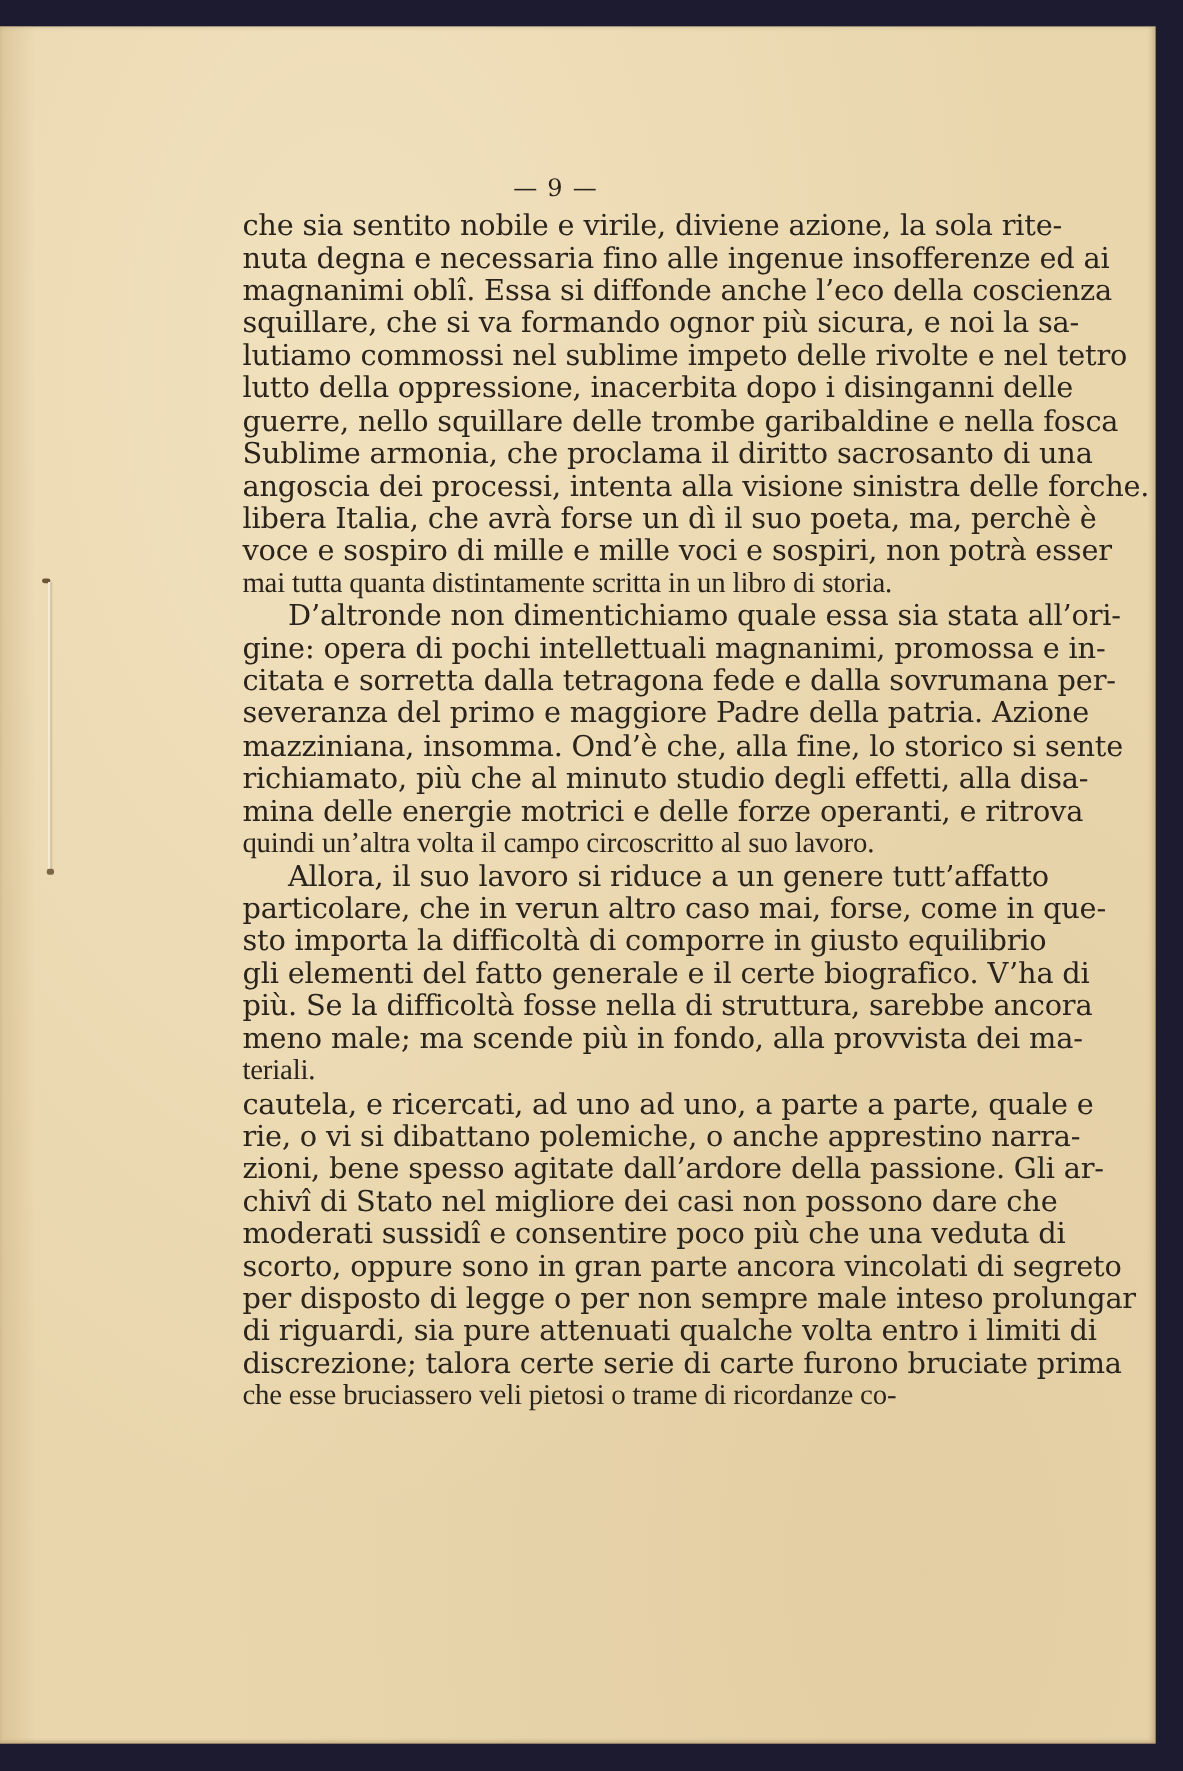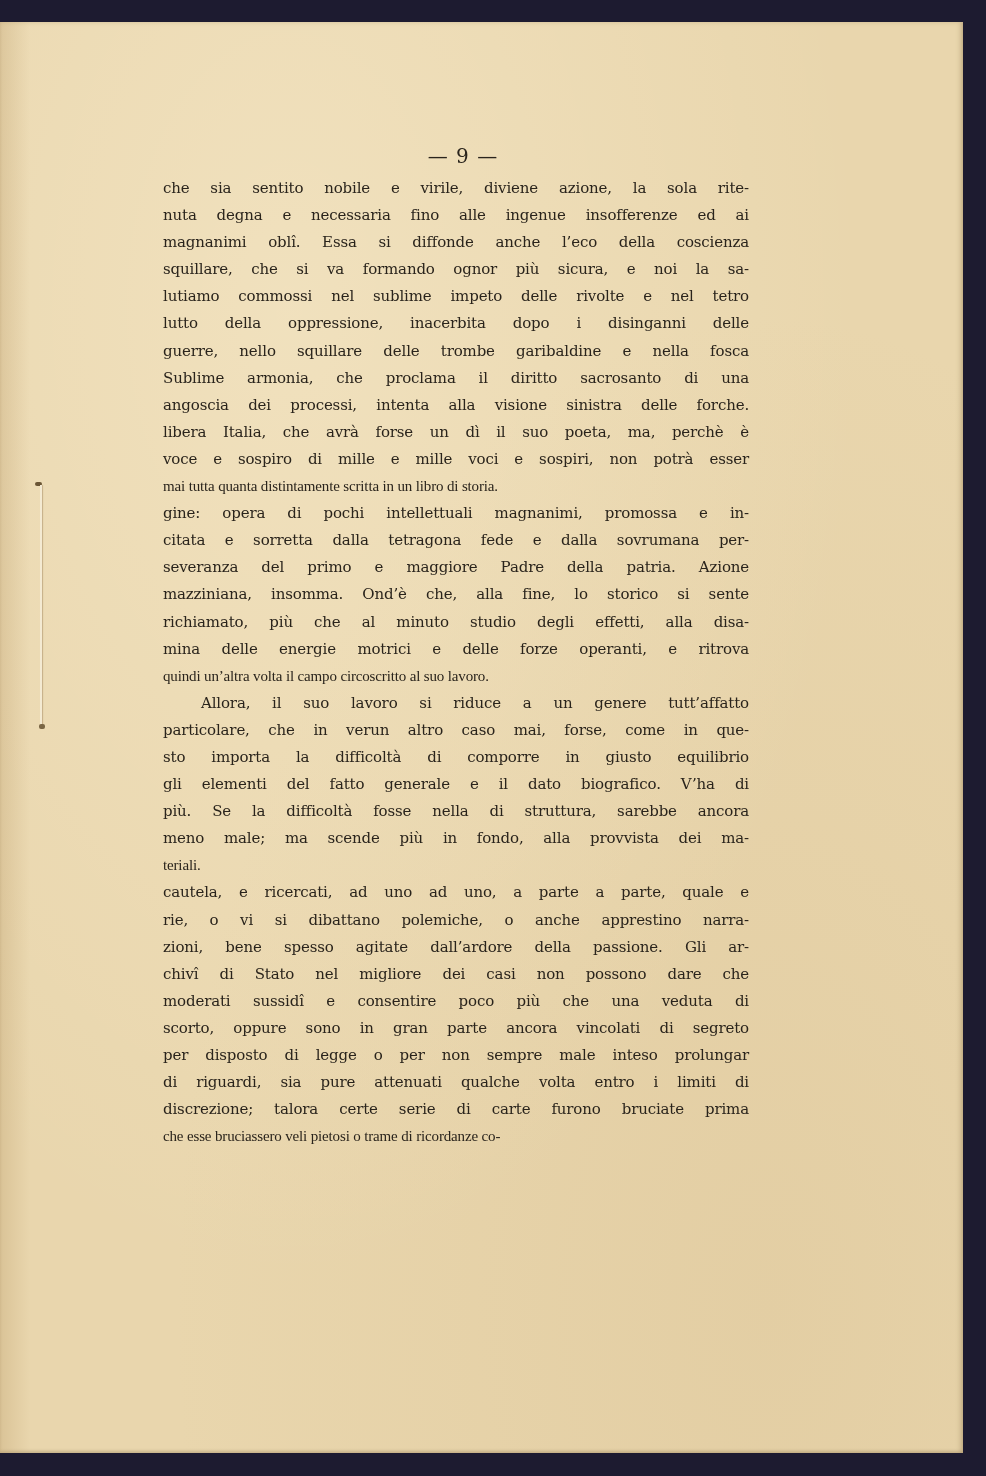--- a/index.html
+++ b/index.html
@@ -70,27 +70,28 @@
     }
     .page-number {
       text-align: center;
       font-size: 20px;
       line-height: 32px;
       letter-spacing: 1px;
       margin-bottom: 3px;
       margin-left: 14px;
     }
     .line {
-      font-size: 15px;
+      font-size: 24px;
       line-height: 27.1px;
       height: 27.1px;
       white-space: nowrap;
       text-align: justify;
       text-align-last: justify;
       letter-spacing: -0.15px;
+      margin-left: 39px;
     }
     .line.last {
       text-align-last: left;
       font-family: Liberation Serif, serif;
     }
     .line.indent {
       padding-left: 38px;
     }
   </style>
 </head>
@@ -113,33 +114,34 @@
         <div class="line">lutiamo commossi nel sublime impeto delle rivolte e nel tetro</div>
         <div class="line">lutto della oppressione, inacerbita dopo i disinganni delle</div>
         <div class="line">guerre, nello squillare delle trombe garibaldine e nella fosca</div>
         <div class="line">Sublime armonia, che proclama il diritto sacrosanto di una</div>
         <div class="line">angoscia dei processi, intenta alla visione sinistra delle forche.</div>
         <div class="line">libera Italia, che avrà forse un dì il suo poeta, ma, perchè è</div>
         <div class="line">voce e sospiro di mille e mille voci e sospiri, non potrà esser</div>
         <div class="line last">mai tutta quanta distintamente scritta in un libro di storia.</div>
       </div>
       <div>
+        <div class="line indent">D’altronde non dimentichiamo quale essa sia stata all’ori-</div>
         <div class="line">gine: opera di pochi intellettuali magnanimi, promossa e in-</div>
         <div class="line">citata e sorretta dalla tetragona fede e dalla sovrumana per-</div>
         <div class="line">severanza del primo e maggiore Padre della patria. Azione</div>
         <div class="line">mazziniana, insomma. Ond’è che, alla fine, lo storico si sente</div>
         <div class="line">richiamato, più che al minuto studio degli effetti, alla disa-</div>
         <div class="line">mina delle energie motrici e delle forze operanti, e ritrova</div>
         <div class="line last">quindi un’altra volta il campo circoscritto al suo lavoro.</div>
       </div>
       <div>
         <div class="line indent">Allora, il suo lavoro si riduce a un genere tutt’affatto</div>
         <div class="line">particolare, che in verun altro caso mai, forse, come in que-</div>
         <div class="line">sto importa la difficoltà di comporre in giusto equilibrio</div>
-        <div class="line">gli elementi del fatto generale e il dato biografico. V’ha di</div>
+        <div class="line">gli elementi del fatto generale e il certe biografico. V’ha di</div>
         <div class="line">più. Se la difficoltà fosse nella di struttura, sarebbe ancora</div>
         <div class="line">meno male; ma scende più in fondo, alla provvista dei ma-</div>
         <div class="line last">teriali.</div>
       </div>
       <div>
         <div class="line">cautela, e ricercati, ad uno ad uno, a parte a parte, quale e</div>
         <div class="line">rie, o vi si dibattano polemiche, o anche apprestino narra-</div>
         <div class="line">zioni, bene spesso agitate dall’ardore della passione. Gli ar-</div>
         <div class="line">chivî di Stato nel migliore dei casi non possono dare che</div>
         <div class="line">moderati sussidî e consentire poco più che una veduta di</div>

